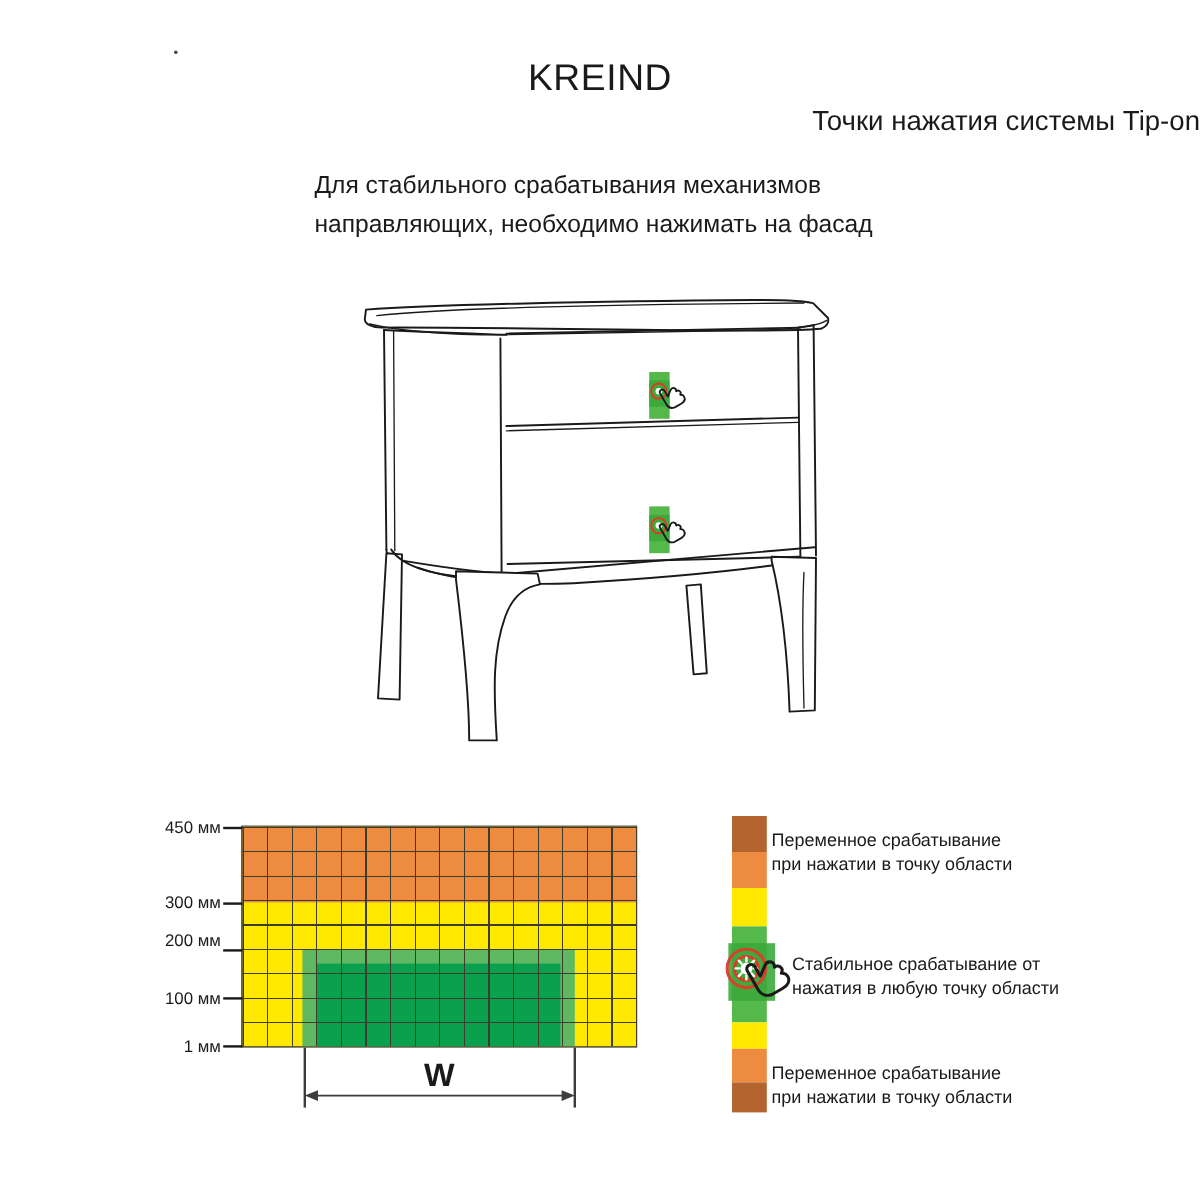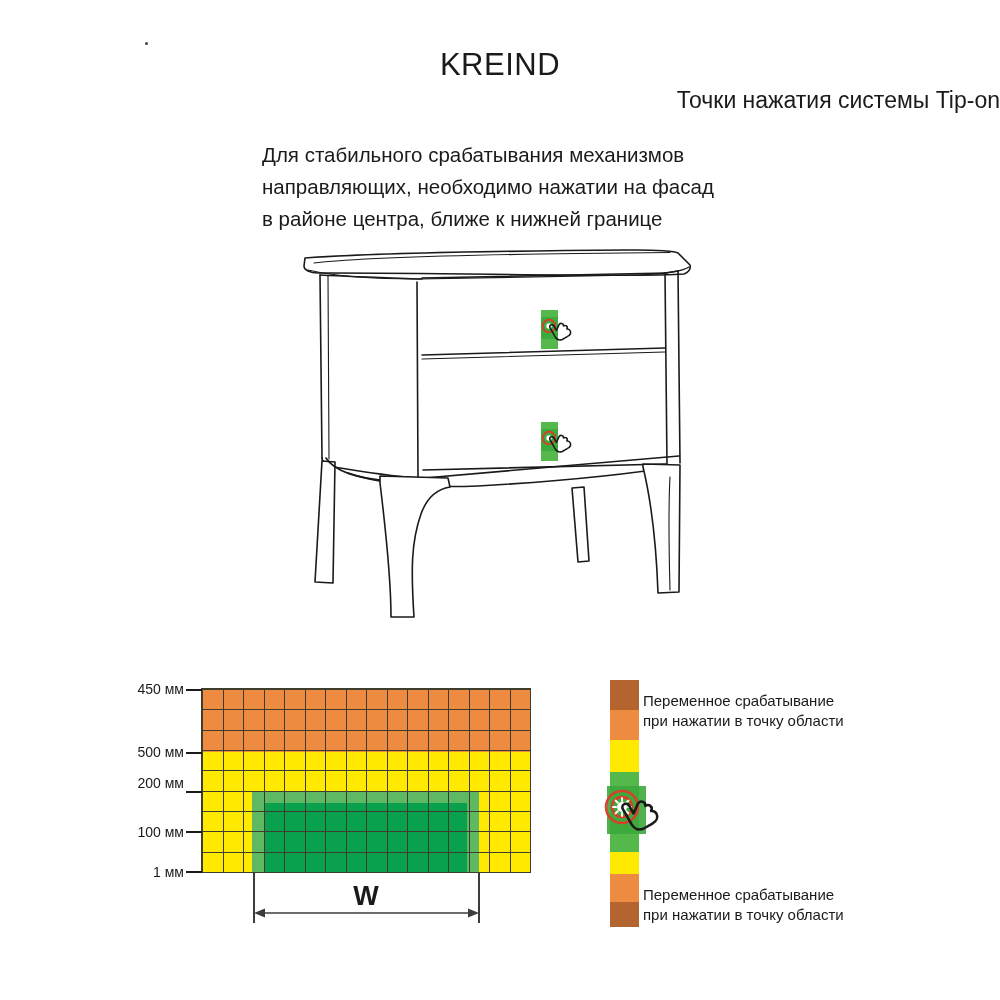--- a/index.html
+++ b/index.html
@@ -49,22 +49,21 @@
 </head>
 <body>
 
 <div id="page">
 
   <div class="abs" id="straydot"></div>
   <div class="abs" id="brand">KREIND</div>
   <div class="abs" id="subtitle">Точки нажатия системы Tip-on</div>
   <div class="abs" id="desc">
     <div>Для стабильного срабатывания механизмов</div>
-    <div>направляющих, необходимо нажатии на фасад</div>
-    <div>в районе центра, ближе к нижней границе</div>
+    <div>направляющих, необходимо нажимать на фасад</div>
   </div>
 
   <svg class="abs furn" style="left:298px;top:246px;width:404px;height:384px" viewBox="0 0 404 384">
     <defs>
       <path id="hand" d="M2.2,0 C1,0 0,1 0,2.3 L0,13.5 C0,16.5 2,18.8 5,19.3 L11.5,19.3
         C14.8,19.3 16.8,17.6 16.8,15.2 C16.8,13.8 16,12.7 14.7,12.1
         C15.8,11.5 16.4,10.3 15.9,9.1 C15.5,8.1 14.4,7.5 13.2,7.6
         C13.9,6.6 13.9,5.2 13,4.4 C12,3.5 10.5,3.5 9.4,4.3 L4.5,8 L4.5,2.3 C4.5,1 3.5,0 2.2,0 Z"></path>
     </defs>
 
@@ -125,21 +124,21 @@
   </svg>
 
   <div class="abs" id="grid">
     <div class="orange-band"></div>
     <div class="green-light"></div>
     <div class="green-dark"></div>
     <div class="lines"></div>
   </div>
 
   <div class="abs ytick-label" style="top:680px">450 мм</div>
-  <div class="abs ytick-label" style="top:743px">500 мм</div>
+  <div class="abs ytick-label" style="top:743px">300 мм</div>
   <div class="abs ytick-label" style="top:774px">200 мм</div>
   <div class="abs ytick-label" style="top:823px">100 мм</div>
   <div class="abs ytick-label" style="top:863px">1 мм</div>
   <div class="abs ytick-dash" style="top:689px"></div>
   <div class="abs ytick-dash" style="top:752px"></div>
   <div class="abs ytick-dash" style="top:791px"></div>
   <div class="abs ytick-dash" style="top:831px"></div>
   <div class="abs ytick-dash" style="top:871px"></div>
 
   <div class="abs ext-line" style="left:253px;top:873px;height:50px"></div>
@@ -176,18 +175,22 @@
       <line class="spoke" x1="30.2" y1="28.8" x2="32.4" y2="26.6"></line>
       <circle class="dot" cx="26" cy="33" r="5"></circle>
     </g>
     <use href="#hand" class="hand" stroke-width="0.95" transform="translate(25,32) rotate(-30) scale(1.6)"></use>
   </svg>
 
   <div class="abs legend-entry" style="left:643px;top:691px">
     <div>Переменное срабатывание</div>
     <div>при нажатии в точку области</div>
   </div>
+  <div class="abs legend-entry" style="left:660px;top:794px">
+    <div>Стабильное срабатывание от</div>
+    <div>нажатия в любую точку области</div>
+  </div>
   <div class="abs legend-entry" style="left:643px;top:885px">
     <div>Переменное срабатывание</div>
     <div>при нажатии в точку области</div>
   </div>
 
 </div>
 
 </body></html>

